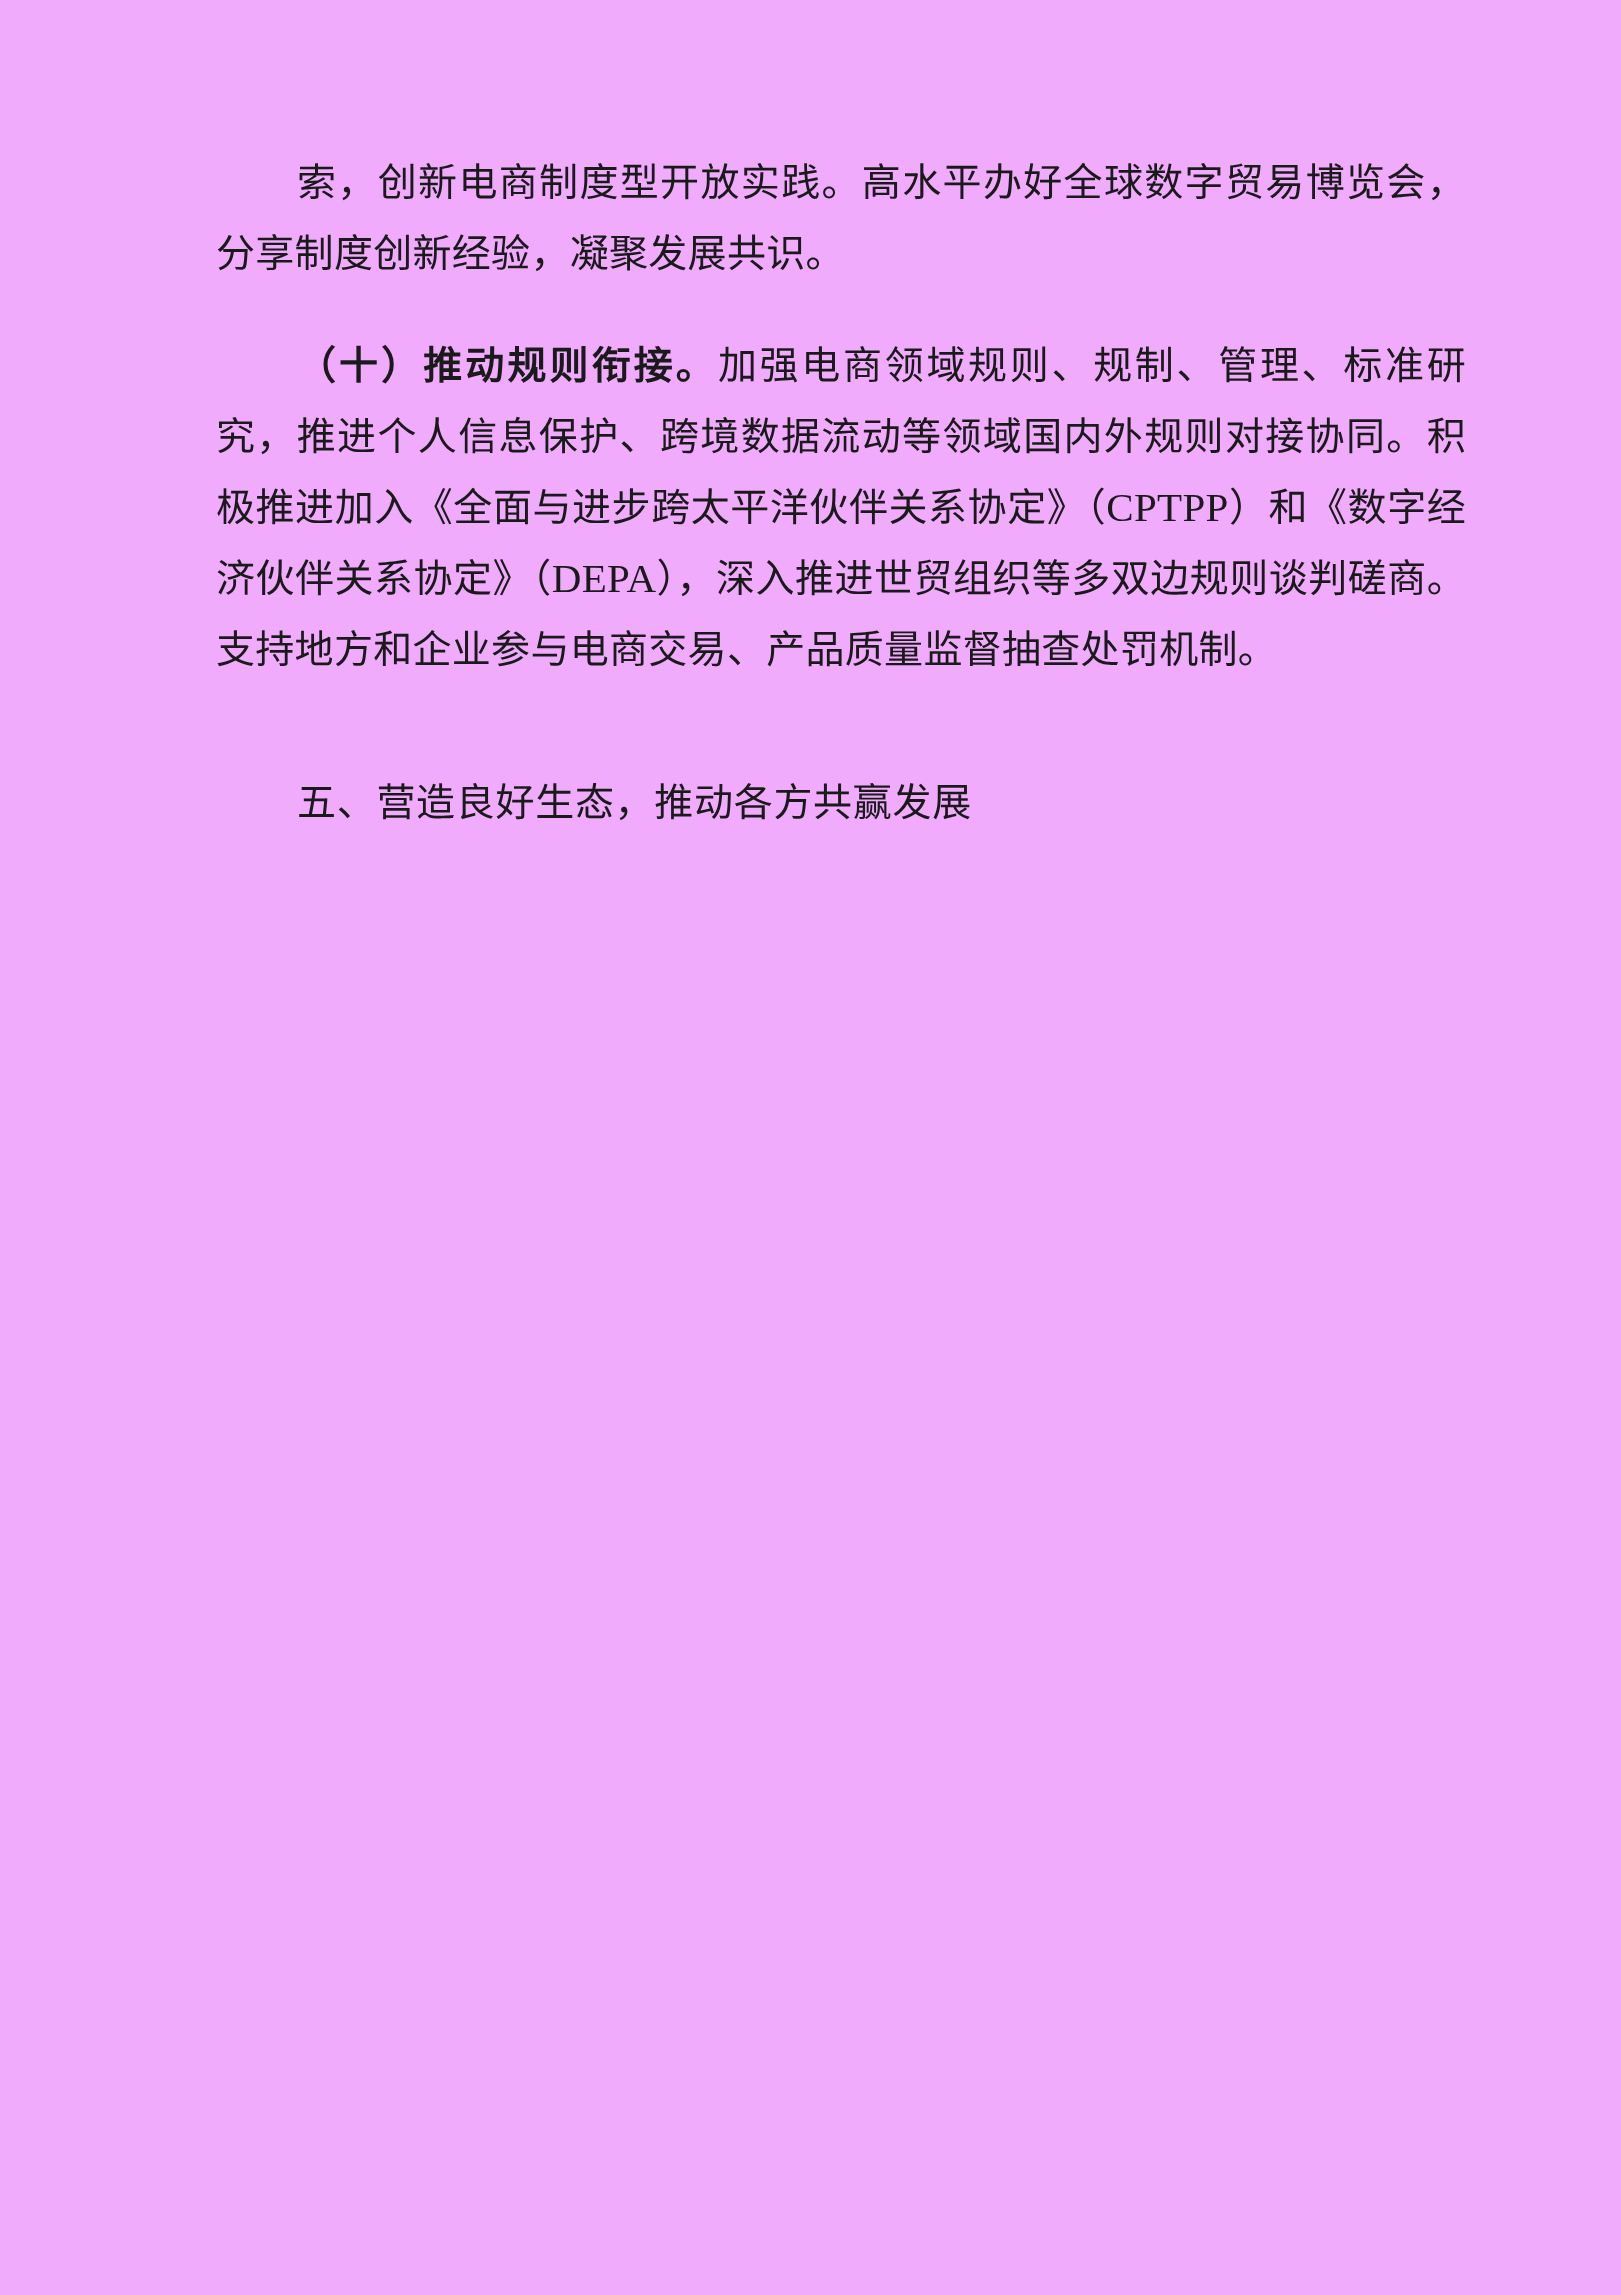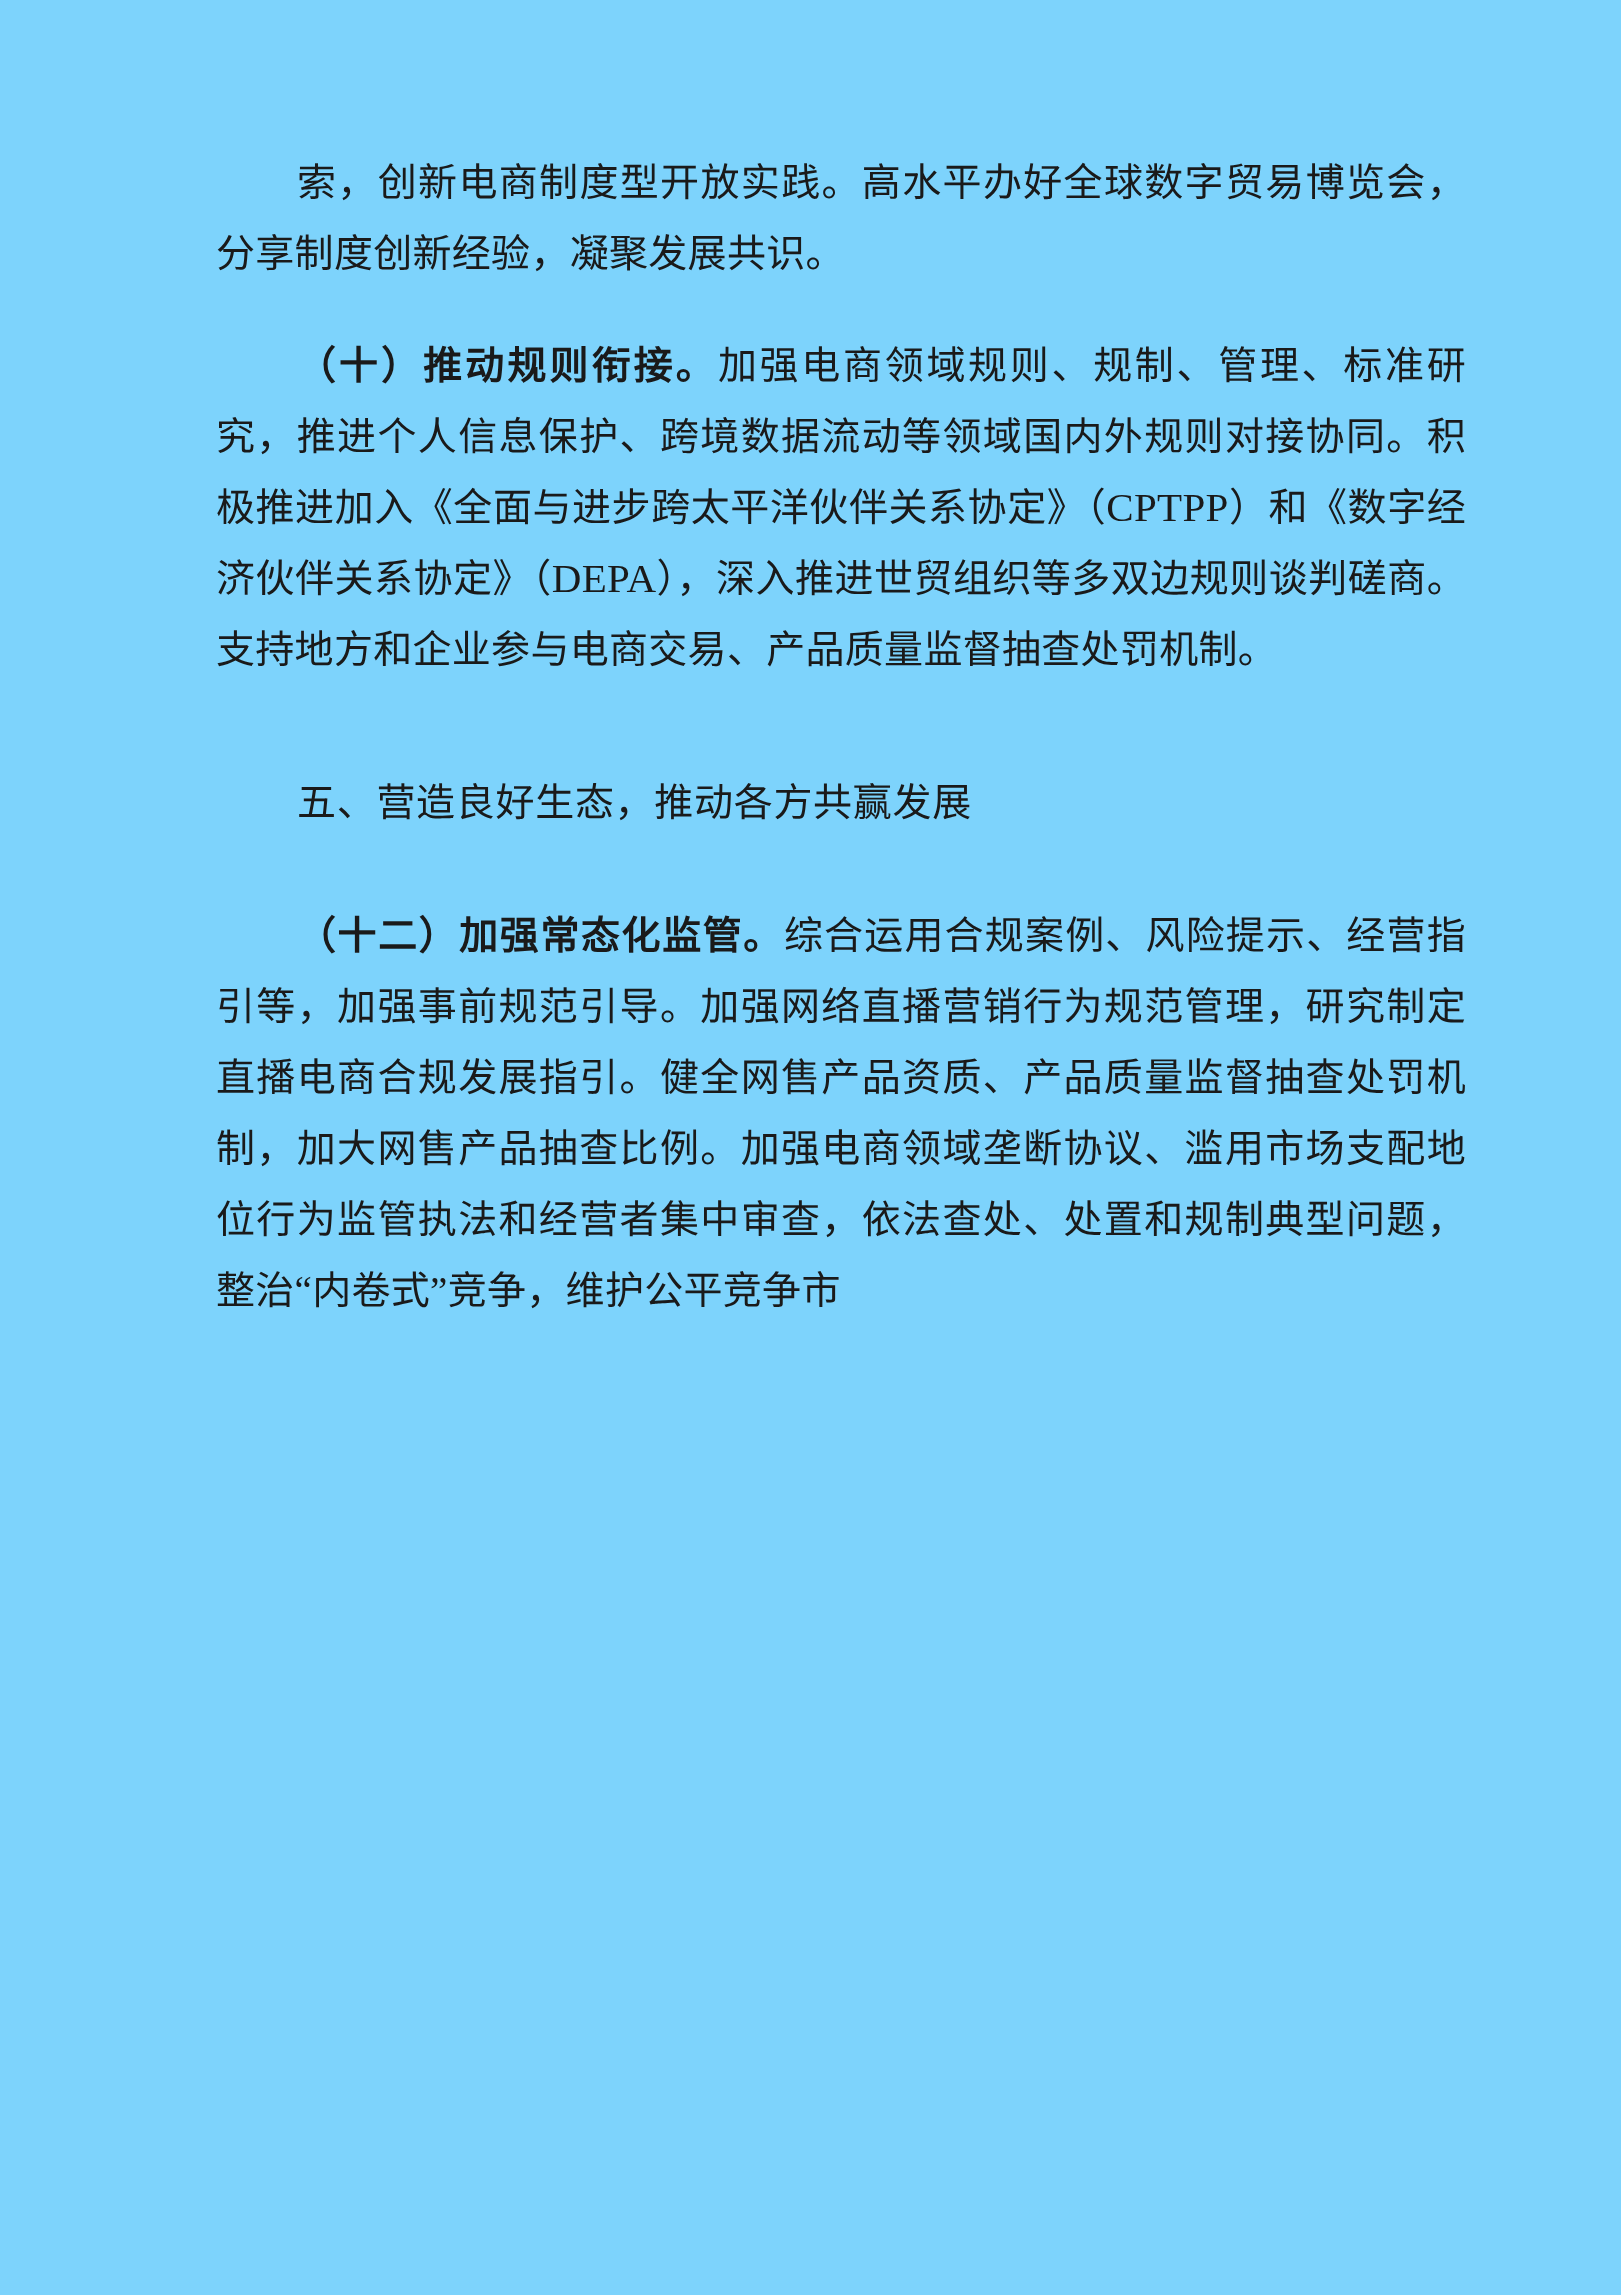--- a/index.html
+++ b/index.html
@@ -13,21 +13,21 @@
     font-family: "Liberation Serif", "DejaVu Serif", serif;
     color: #1a1a1a;
     -webkit-font-smoothing: antialiased;
   }
   .page {
     position: relative;
     width: 1622px;
     height: 2295px;
     box-sizing: border-box;
     padding: 147px 156px 98px 216px;
-    background: #7dd3fc;
+    background: #f0abfc;
   }
   .doc-body {
     font-size: 39px;
     line-height: 71px;
     letter-spacing: 0.3px;
     text-align: justify;
     text-justify: inter-ideograph;
   }
   p {
     margin: 0;
@@ -70,17 +70,16 @@
 
     <div class="spacer-md"></div>
 
     <p class="section-heading">五、营造良好生态，推动各方共赢发展</p>
 
     <div class="spacer-sm"></div>
 
 
     <div class="spacer-sm"></div>
 
-    <p class="para indent"><span class="lead">（十二）加强常态化监管。</span><span>综合运用合规案例、风险提示、经营指引等，加强事前规范引导。加强网络直播营销行为规范管理，研究制定直播电商合规发展指引。健全网售产品资质、产品质量监督抽查处罚机制，加大网售产品抽查比例。加强电商领域垄断协议、滥用市场支配地位行为监管执法和经营者集中审查，依法查处、处置和规制典型问题，整治“内卷式”竞争，维护公平竞争市</span></p>
 
   </div>
 </div>
 
 
 </body></html>

